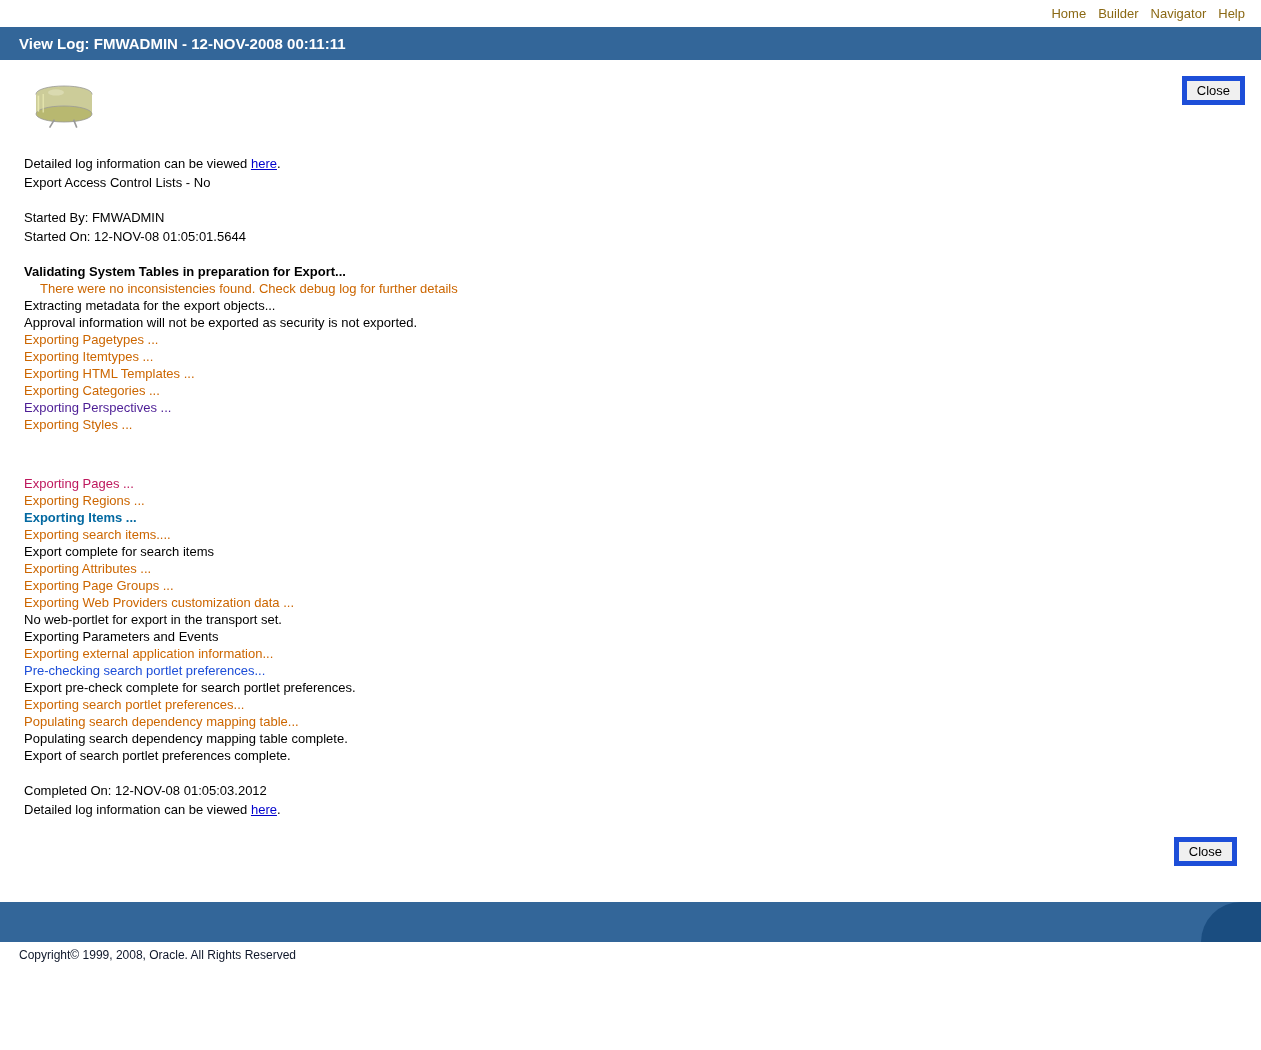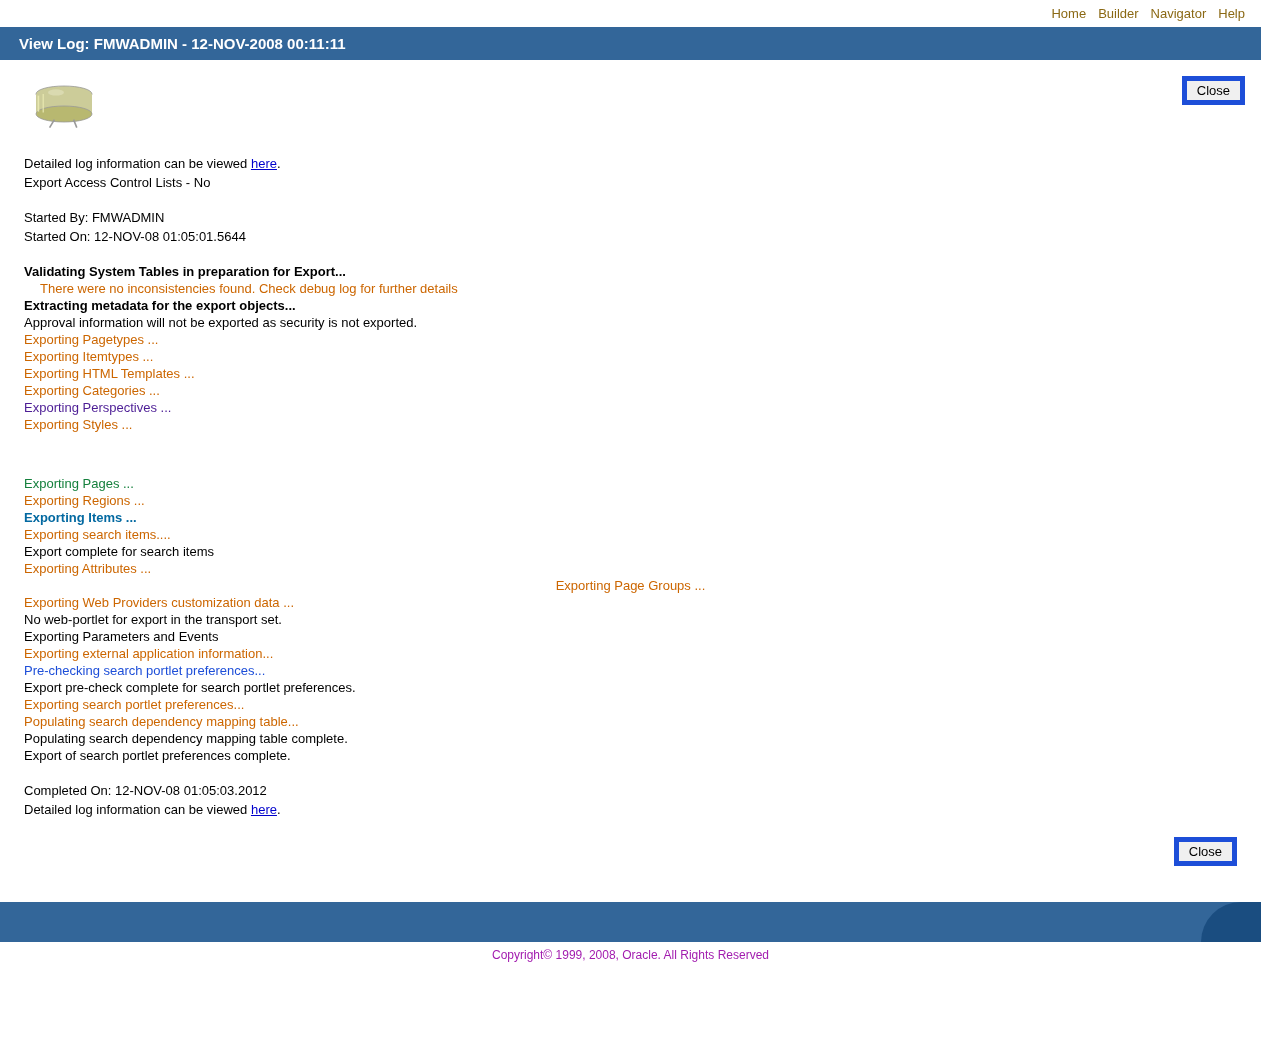--- a/index.html
+++ b/index.html
@@ -83,23 +83,22 @@
       right: 0;
       bottom: 0;
       width: 60px;
       height: 40px;
       background: #1a4d80;
       border-radius: 60px 0 0 0;
     }
     .footer-text {
       padding: 6px 19px;
       font-size: 12px;
-      color: #a21caf;
+      color: #0f172a;
       background: #fff;
-      text-align: center;
     }
     .section-block {
       margin-bottom: 4px;
     }
     .completed-block {
       margin-top: 20px;
     }
   </style>
 </head>
 <body>
@@ -152,35 +151,35 @@
   <div class="section-block">
     <div class="info-line">Started By:  FMWADMIN</div>
     <div class="info-line">Started On:  12-NOV-08 01:05:01.5644</div>
   </div>
 
   <div class="spacer"></div>
 
   <div class="section-block" id="log-section">
   <div class="log-line" style="font-weight: bold; color: rgb(0, 0, 0);">Validating System Tables in preparation for Export...</div>
       <div class="log-line" style="color: rgb(204, 102, 0); margin-left: 16px;">There were no inconsistencies found. Check debug log for further details</div>
-      <div class="log-line" style="font-weight: bold; color: rgb(0, 0, 0);">Extracting metadata for the export objects...</div>
+      <div class="log-line" style="font-weight: normal; color: rgb(0, 0, 0);">Extracting metadata for the export objects...</div>
       <div class="log-line" style="color: rgb(0, 0, 0);">Approval information will not be exported as security is not exported.</div>
       <div class="log-line" style="color: rgb(204, 102, 0);">Exporting Pagetypes ...</div>
       <div class="log-line" style="color: rgb(204, 102, 0);">Exporting Itemtypes ...</div>
       <div class="log-line" style="color: rgb(204, 102, 0);">Exporting HTML Templates ...</div>
       <div class="log-line" style="color: rgb(204, 102, 0);">Exporting Categories ...</div>
       <div class="log-line" style="color: #4c1d95;">Exporting Perspectives ...</div>
       <div class="log-line" style="color: rgb(204, 102, 0);">Exporting Styles ...</div>
-      <div class="log-line" style="color: #15803d; margin-top: 44px;">Exporting Pages ...</div>
+      <div class="log-line" style="color: #be185d; margin-top: 44px;">Exporting Pages ...</div>
       <div class="log-line" style="color: rgb(204, 102, 0);">Exporting Regions ...</div>
       <div class="log-line" style="color: #0369a1; font-weight: bold;">Exporting Items ...</div>
       <div class="log-line" style="color: rgb(204, 102, 0);">Exporting search items....</div>
       <div class="log-line" style="color: rgb(0, 0, 0);">Export complete for search items</div>
       <div class="log-line" style="color: rgb(204, 102, 0);">Exporting Attributes ...</div>
-      <div class="log-line" style="color: rgb(204, 102, 0); text-align: center;">Exporting Page Groups ...</div>
+      <div class="log-line" style="color: rgb(204, 102, 0);">Exporting Page Groups ...</div>
       <div class="log-line" style="color: rgb(204, 102, 0);">Exporting Web Providers customization data ...</div>
       <div class="log-line" style="color: rgb(0, 0, 0);">No web-portlet for export in the transport set.</div>
       <div class="log-line" style="color: rgb(0, 0, 0);">Exporting Parameters and Events</div>
       <div class="log-line" style="color: rgb(204, 102, 0);">Exporting external application information...</div>
       <div class="log-line" style="color: #1d4ed8;">Pre-checking search portlet preferences...</div>
       <div class="log-line" style="color: rgb(0, 0, 0);">Export pre-check complete for search portlet preferences.</div>
       <div class="log-line" style="color: rgb(204, 102, 0);">Exporting search portlet preferences...</div>
       <div class="log-line" style="color: rgb(204, 102, 0);">Populating search dependency mapping table...</div>
       <div class="log-line" style="color: rgb(0, 0, 0);">Populating search dependency mapping table complete.</div>
       <div class="log-line" style="color: rgb(0, 0, 0);">Export of search portlet preferences complete.</div>

